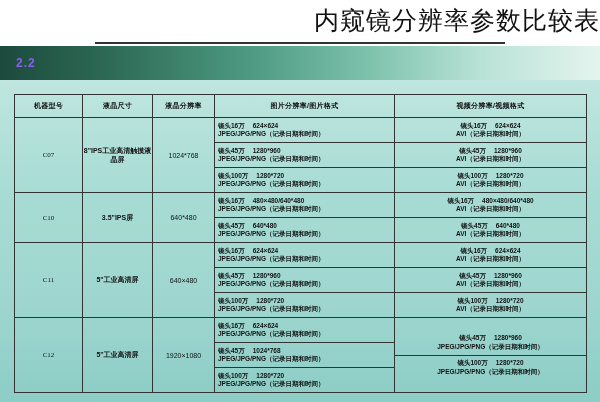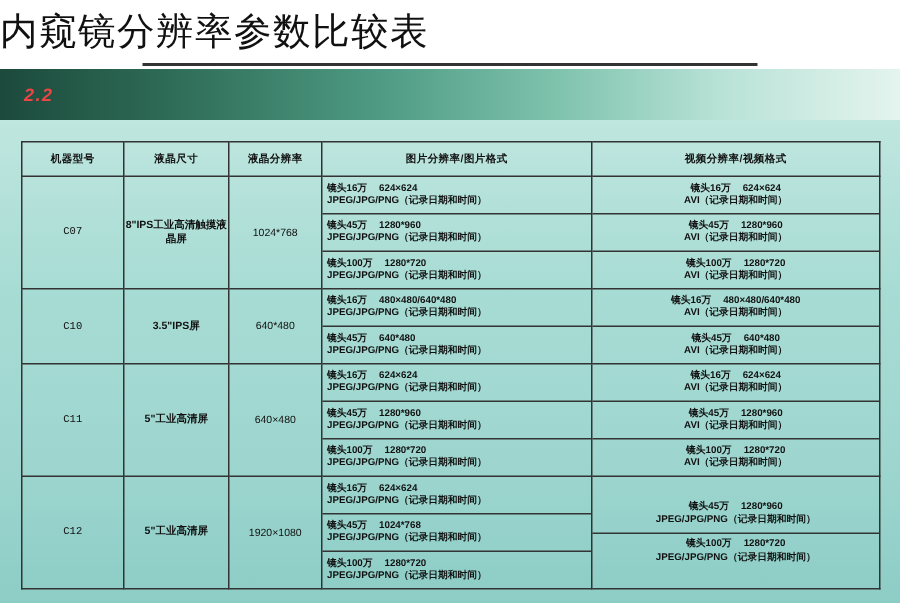--- a/index.html
+++ b/index.html
@@ -25,21 +25,21 @@
     left: 0;
     width: 600px;
     height: 46px;
     background: #ffffff;
   }
   .slide-title {
     position: absolute;
     top: 4px;
     left: 0;
     width: 600px;
-    text-align: left;
+    text-align: right;
     font-family: "DejaVu Serif", serif;
     font-size: 25px;
     font-weight: 400;
     color: #111111;
     letter-spacing: 1px;
   }
   .title-rule {
     position: absolute;
     top: 42px;
     left: 95px;
@@ -53,24 +53,23 @@
     left: 0;
     width: 600px;
     height: 34px;
     background: linear-gradient(to right, #1c4a3c 0%, #2d6a55 18%, #4e9a82 42%, #7fc3ad 62%, #b8e2d6 80%, #e4f4ee 100%);
   }
   .band-num {
     position: absolute;
     top: 56px;
     left: 16px;
     font-size: 12px;
-    color: #ef4444;
+    color: #8b5cf6;
     font-weight: bold;
     letter-spacing: 1px;
-    font-style: italic;
   }
   .band-text {
     position: absolute;
     top: 56px;
     left: 64px;
     font-size: 12px;
     color: #0e2f26;
     font-weight: bold;
     letter-spacing: 1px;
   }
@@ -100,21 +99,21 @@
     color: #111111;
   }
   thead th {
     height: 22px;
     font-size: 8px;
     font-weight: bold;
     letter-spacing: 0.3px;
   }
   td.model {
     font-size: 8px;
-    font-family: Liberation Mono, monospace;
+    font-family: Liberation Serif, serif;
   }
   td.size {
     font-size: 7.5px;
     font-weight: bold;
     line-height: 1.35;
     padding: 1px 2px;
   }
   td.res {
     font-size: 8px;
     font-family: "Liberation Sans", sans-serif;

